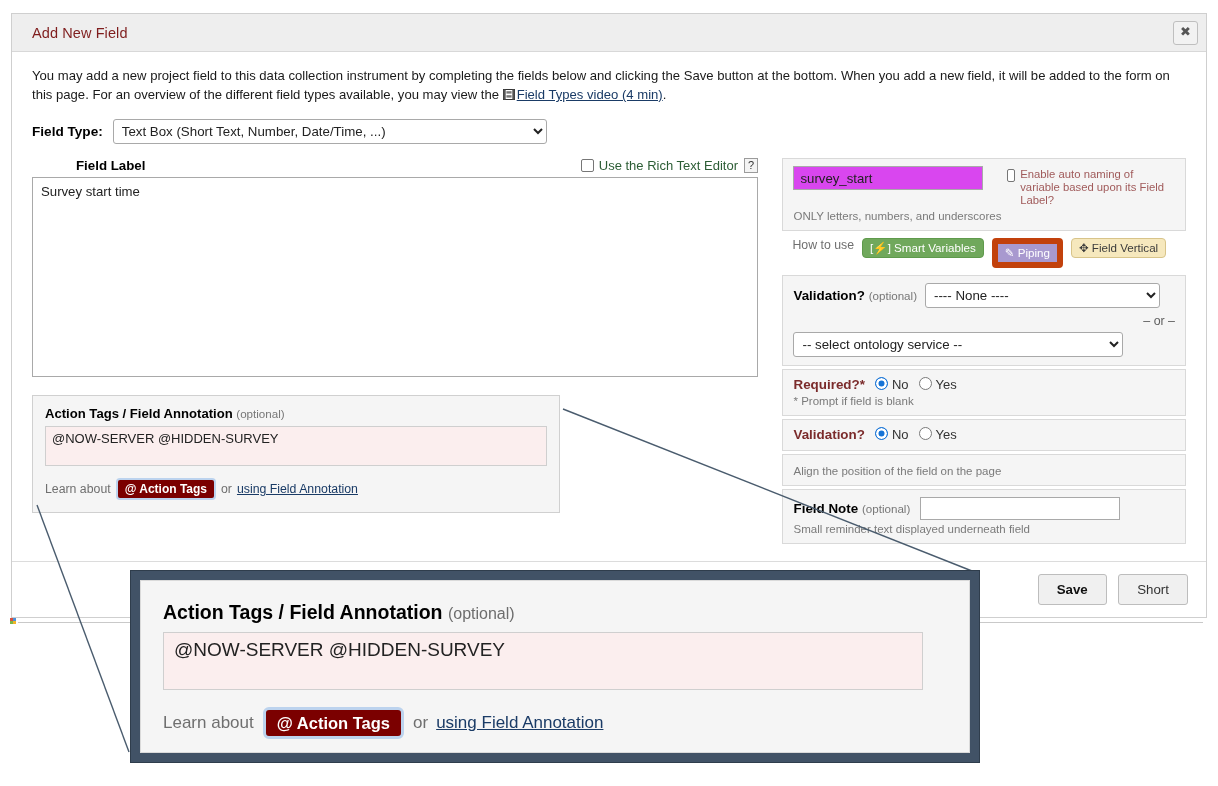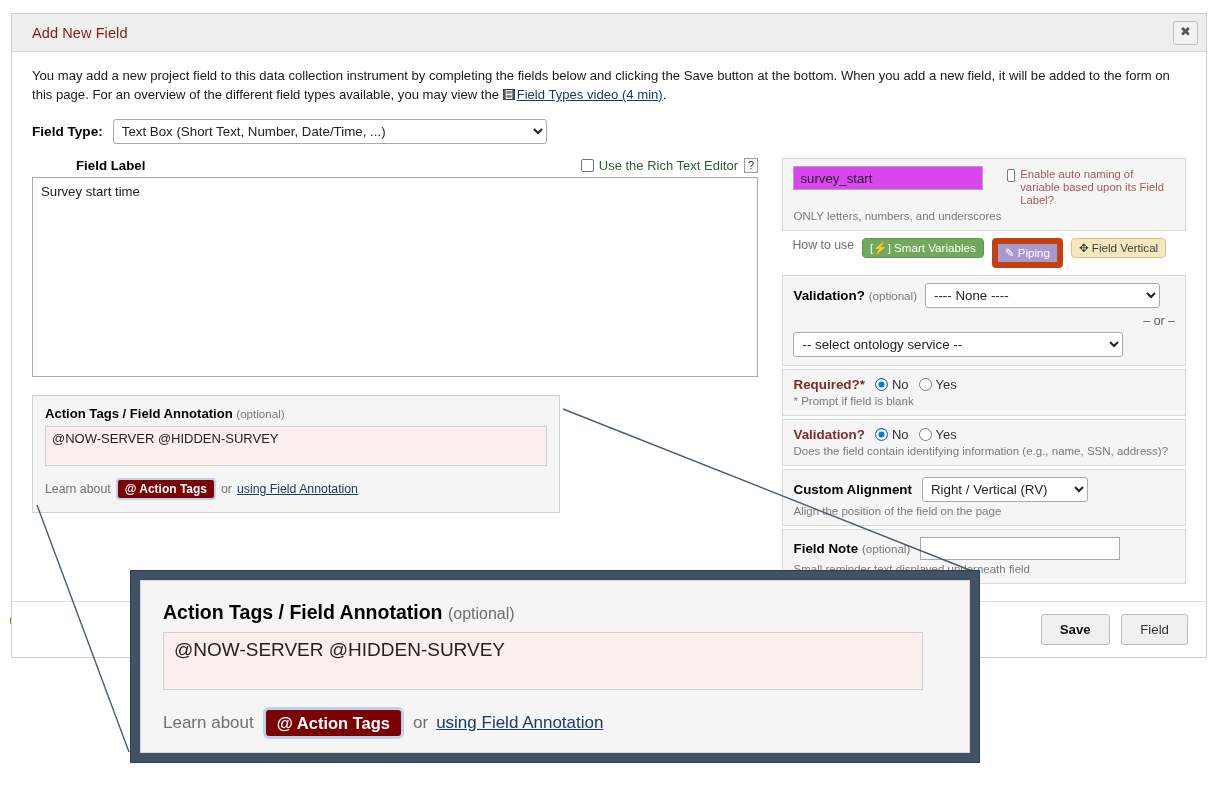--- a/index.html
+++ b/index.html
@@ -282,21 +282,21 @@
   }
   .badge-green { background: #70a85c; color: #fff; border: 1px solid #5f9a4c; }
   .badge-purple { background: #a899cf; color: #fff; border: 6px solid #c2410c; }
   .badge-yellow { background: #f6e8bd; color: #3b3b3b; border: 1px solid #d8c48a; }
 
   .valid-row { display: flex; align-items: center; }
   #validation-select { width: 235px; margin-left: 8px; }
   .or-text { font-size: 12.4px; color: #5e5e5e; margin: 6px 0 4px 2px; text-align: right; }
   #ontology-select { width: 330px; }
 
-  .radio-line { display: flex; align-items: center; }
+  .radio-line { display: flex; }
   .radio {
     width: 13px; height: 13px;
     border-radius: 50%;
     border: 1px solid #7a7a7a;
     background: #fff;
     display: inline-block;
     margin: 0 4px 0 10px;
     box-sizing: border-box;
     position: relative;
   }
@@ -541,49 +541,44 @@
           </div>
 
           <div class="panel">
             <div class="radio-line">
               <span class="panel-head head-maroon">Validation?</span>
               <span class="radio on"></span>
               <span class="radio-text">No</span>
               <span class="radio"></span>
               <span class="radio-text">Yes</span>
             </div>
-            <div class="sub-note">Does the field contain identifying information (e.g., name, SSN, address)?</div>
           </div>
 
           <div class="panel">
-            <div class="align-row">
-              <span class="panel-head">Custom Alignment</span>
-              <select class="sel" id="alignment-select"><option>Right / Vertical (RV)</option><option>Left / Vertical (LV)</option><option>Right / Horizontal (RH)</option><option>Left / Horizontal (LH)</option></select>
-            </div>
             <div class="sub-note">Align the position of the field on the page</div>
           </div>
 
           <div class="panel">
             <div class="note-row">
               <span class="panel-head">
                 <span>Field Note</span>
                 <span class="hint-note">(optional)</span>
               </span>
               <input class="fieldnote-input" value="" style="">
             </div>
             <div class="sub-note">Small reminder text displayed underneath field</div>
           </div>
 
         </div>
       </div>
     </div>
 
     <div class="dialog-footer">
       <button class="btn btn-primary">Save</button>
-      <button class="btn">Field</button>
+      <button class="btn">Short</button>
     </div>
   </div>
 
   <svg class="connectors">
     <line x1="37" y1="505" x2="129" y2="752" stroke="#4a5c6e" stroke-width="1.4"></line>
     <line x1="563" y1="409" x2="972" y2="571" stroke="#4a5c6e" stroke-width="1.4"></line>
   </svg>
 
   <div class="callout">
     <div class="callout-inner">

